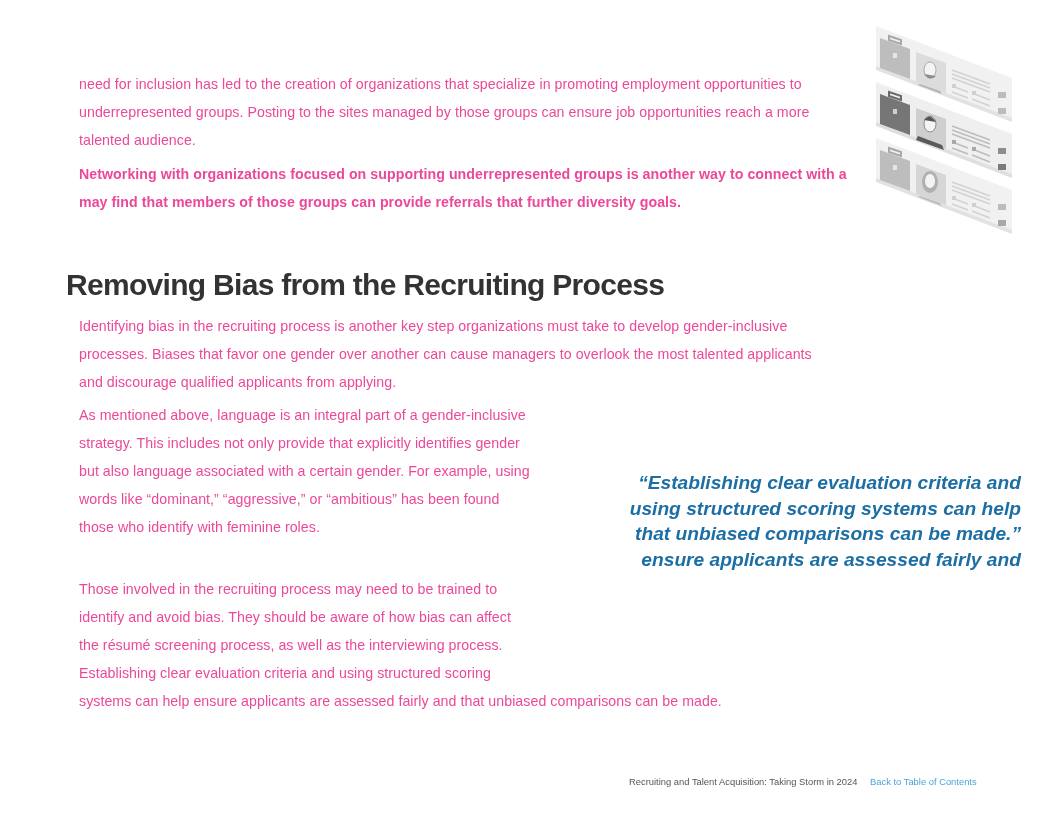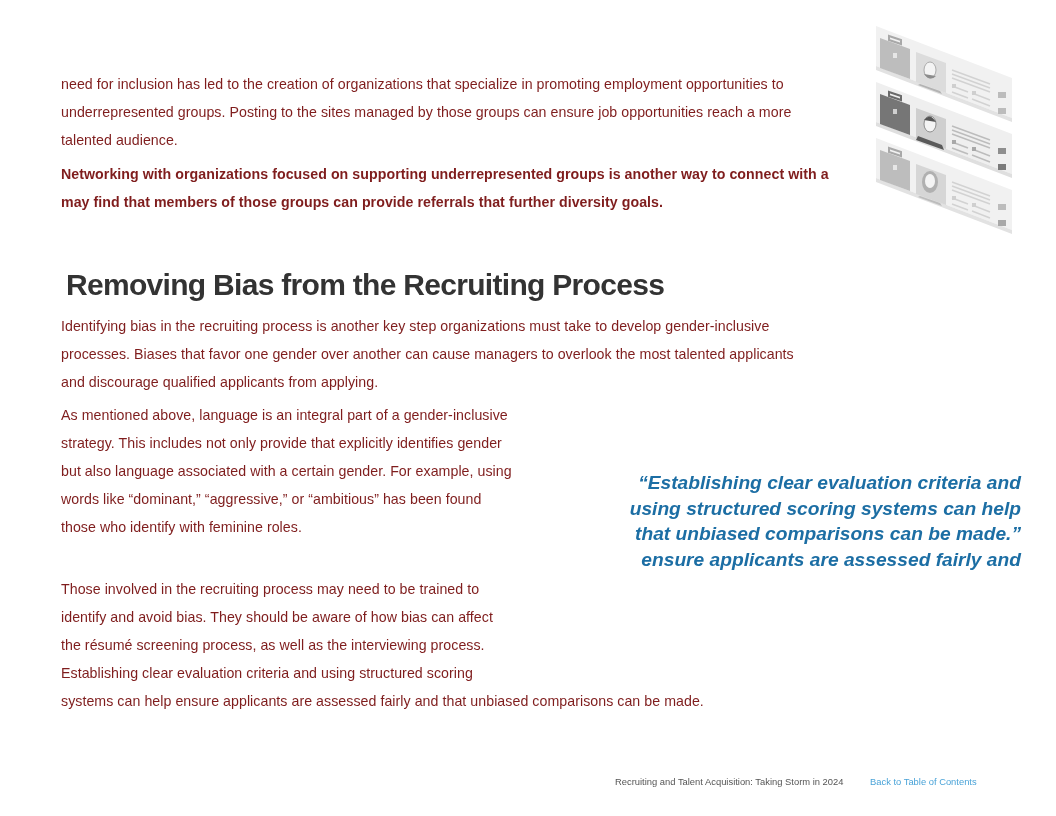--- a/index.html
+++ b/index.html
@@ -1,24 +1,24 @@
 <!DOCTYPE html>
 <html><head>
 <meta charset="utf-8">
 <style>
   * { box-sizing: border-box; margin: 0; padding: 0; }
   html, body { width: 1056px; height: 816px; background: #ffffff; overflow: hidden; }
   body { position: relative; font-family: "Liberation Sans", sans-serif; color: #4a4a4a; }
 
   .p {
     position: absolute;
-    left: 61px;
+    left: 79px;
     font-size: 14.2px;
     line-height: 28px;
-    color: #7f1d1d;
+    color: #ec4899;
     letter-spacing: 0.05px;
   }
   .line { display: block; white-space: nowrap; }
 
   .heading {
     position: absolute;
     left: 66px;
     top: 268px;
     font-size: 30px;
     font-weight: bold;
@@ -50,21 +50,21 @@
   }
 
   .footer {
     position: absolute;
     top: 776px;
     left: 0;
     width: 1056px;
     height: 14px;
     font-size: 9.4px;
   }
-  .footer .title { position: absolute; left: 594px; color: #555555; white-space: nowrap; padding-left: 21px; }
+  .footer .title { position: absolute; left: 608px; color: #555555; white-space: nowrap; padding-left: 21px; }
   .footer .toc { position: absolute; left: 870px; color: #4aa3d8; white-space: nowrap; cursor: pointer; }
   .footer .page { position: absolute; left: 1001px; color: #444444; margin-top: 43px; }
 </style>
 </head>
 <body>
 
 <div class="p" style="top:70px;">
   <span class="line">need for inclusion has led to the creation of organizations that specialize in promoting employment opportunities to</span>
   <span class="line">underrepresented groups. Posting to the sites managed by those groups can ensure job opportunities reach a more</span>
   <span class="line">talented audience.</span>

